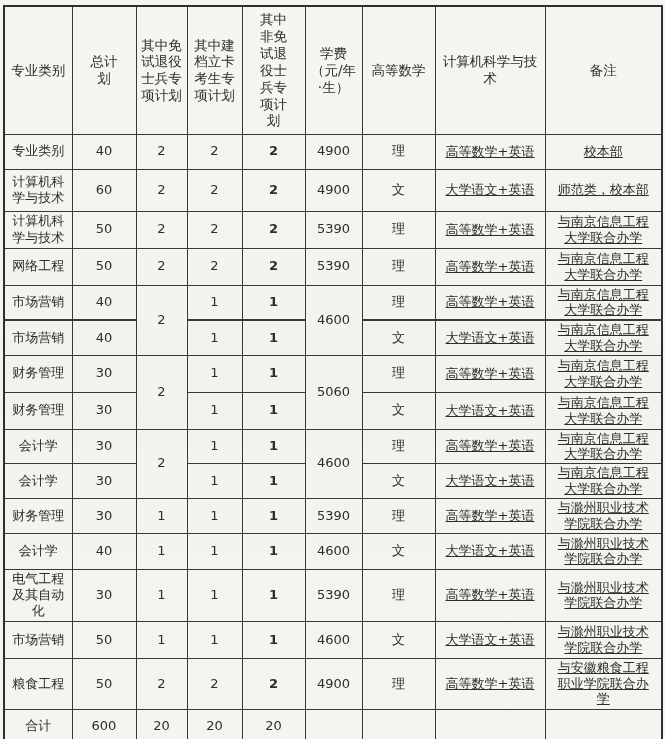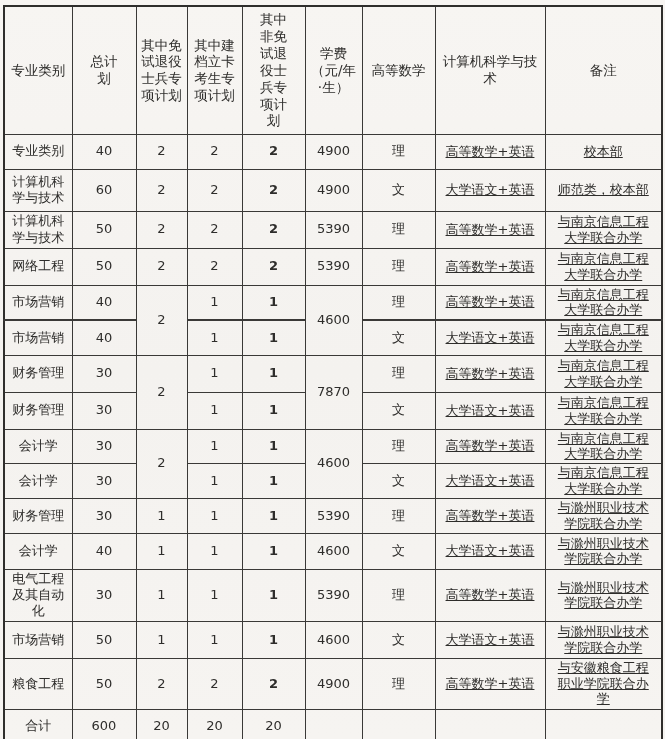--- a/index.html
+++ b/index.html
@@ -142,21 +142,21 @@
       <td class="exam">大学语文+英语</td>
       <td class="note">与南京信息工程大学联合办学</td>
     </tr>
 
     <tr style="height:37px">
       <td>财务管理</td>
       <td>30</td>
       <td rowspan="2">2</td>
       <td>1</td>
       <td class="bold">1</td>
-      <td rowspan="2">7870</td>
+      <td rowspan="2">5060</td>
       <td>理</td>
       <td class="exam">高等数学+英语</td>
       <td class="note">与南京信息工程大学联合办学</td>
     </tr>
 
     <tr style="height:37px">
       <td>财务管理</td>
       <td>30</td>
       <td>1</td>
       <td class="bold">1</td>

